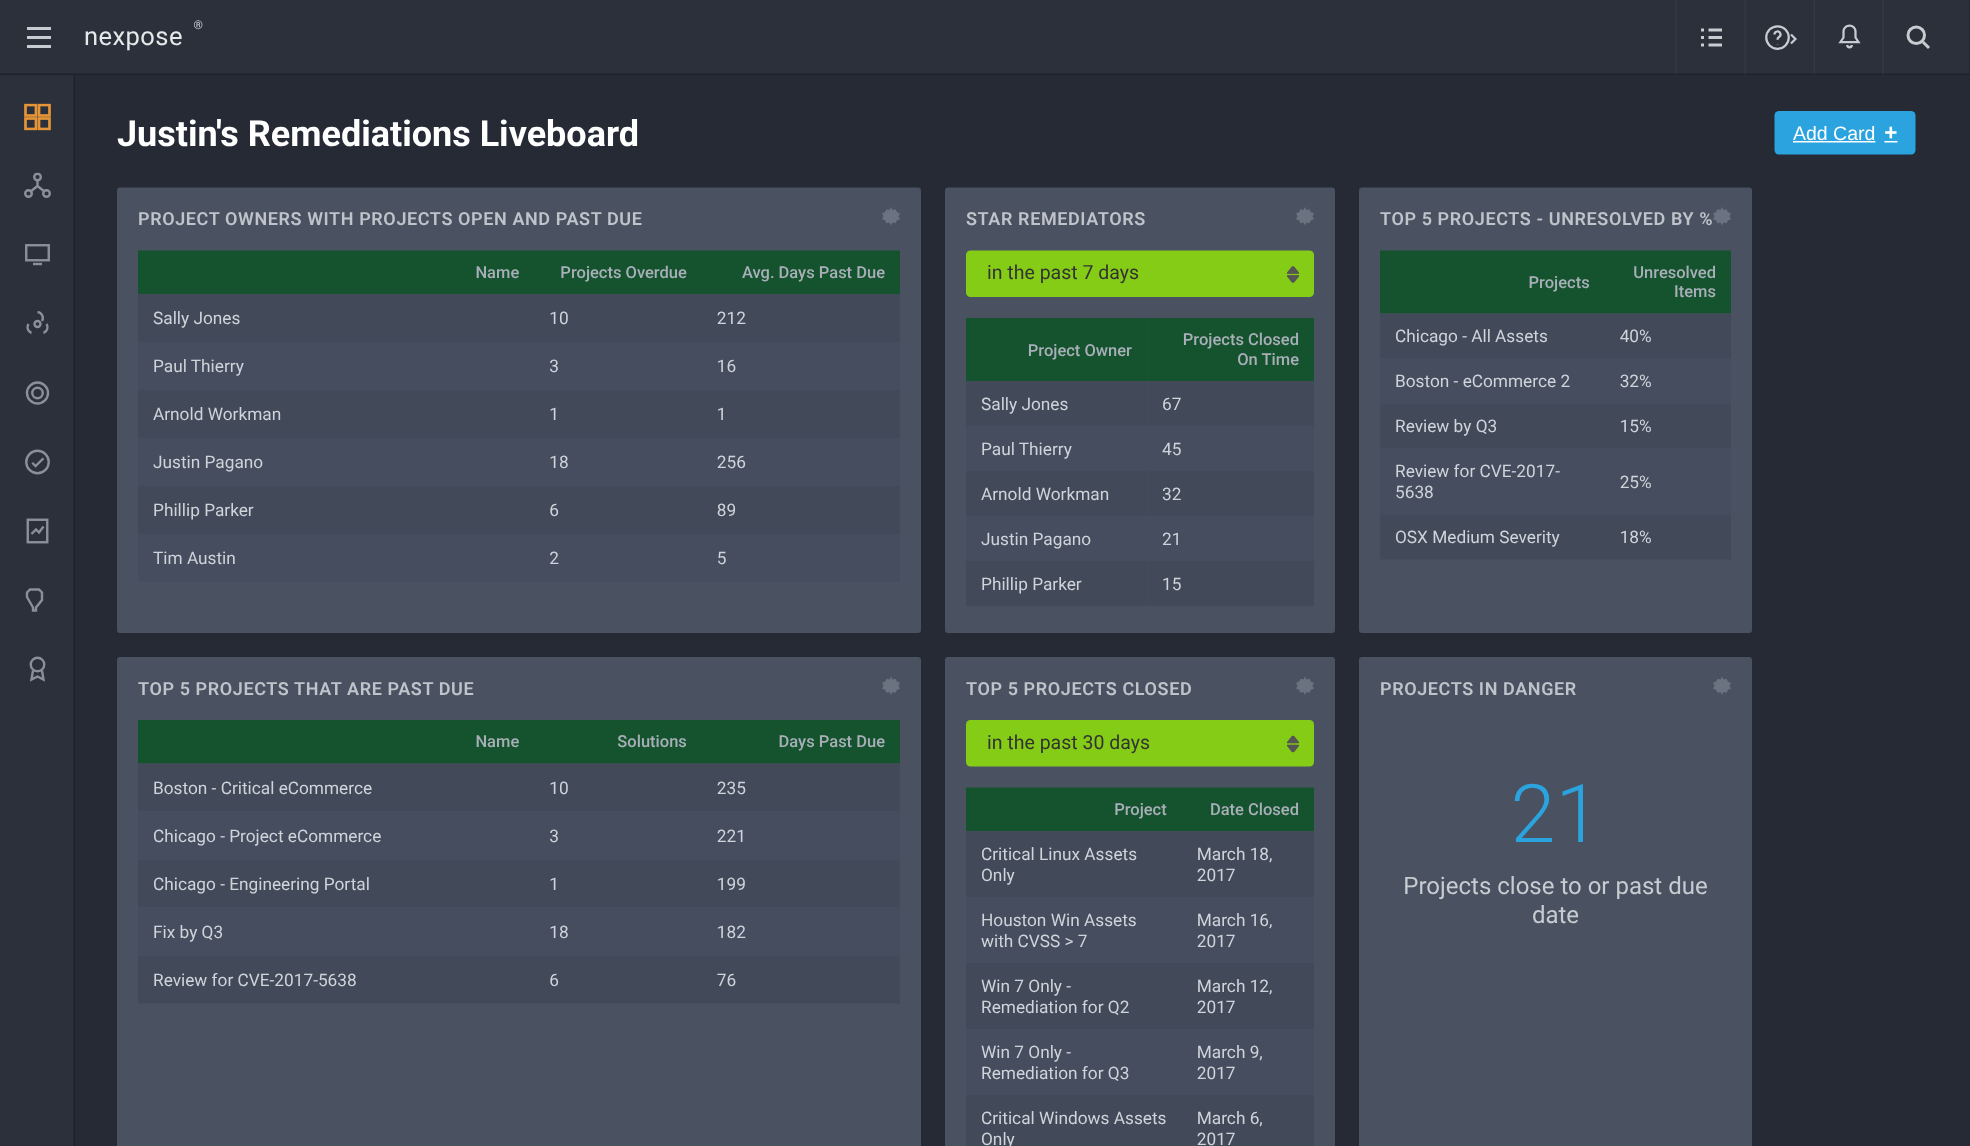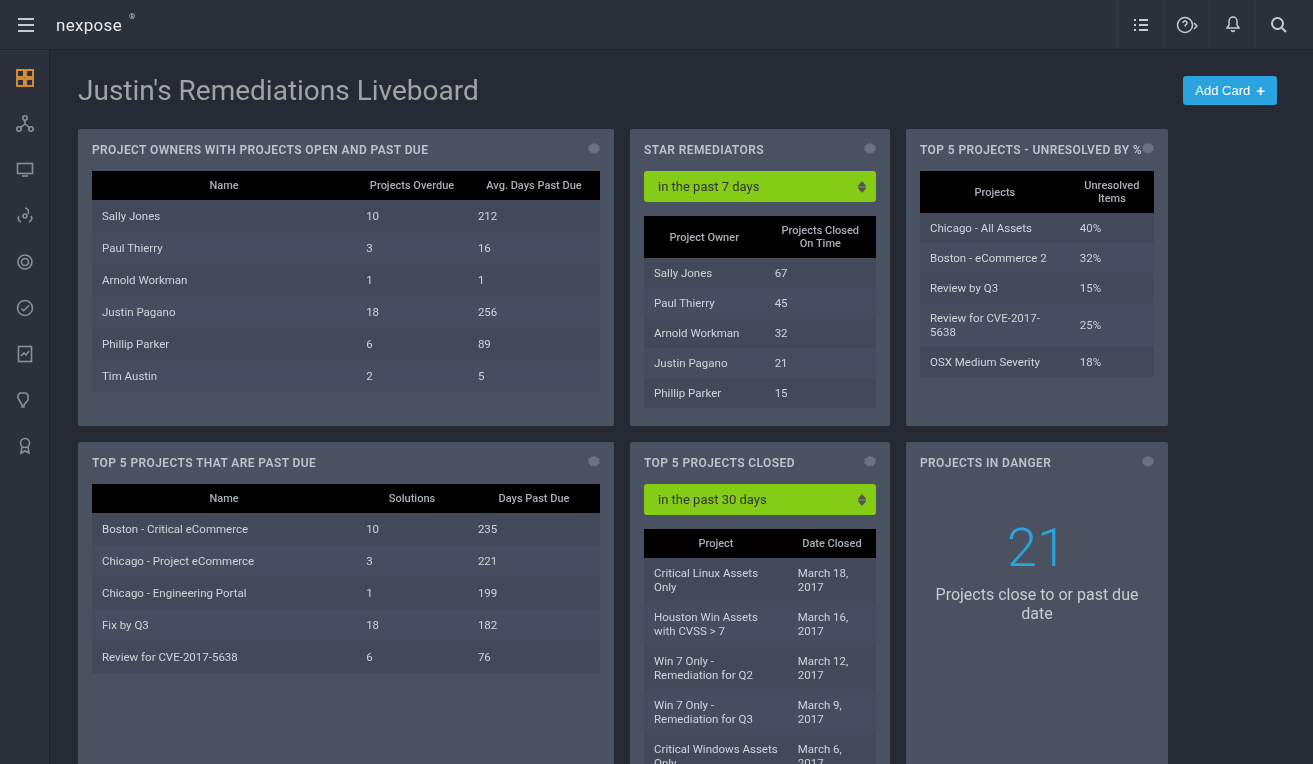--- a/index.html
+++ b/index.html
@@ -57,25 +57,25 @@
 .nav-icon {
   width:24px;height:24px;display:flex;align-items:center;justify-content:center;cursor:pointer;
   stroke:#8a9099;fill:none;
 }
 .nav-icon.active { stroke:#e59538; }
 
 .main {
   flex:1;padding: 24px 36px 0 28px; overflow:auto;
 }
 .page-head { display:flex;align-items:center;margin-bottom:22px; }
-.page-title { color:#a3a3a3;font-size:28px;font-weight:400; }
+.page-title { color:#ffffff;font-size:24px;font-weight:700; }
 .add-card {
   margin-left:auto;background:#2aa3df;color:#fff;border:none;
   padding:7px 12px;border-radius:3px;font-size:13px;cursor:pointer;
-  display:flex;align-items:center;gap:6px;
+  display:flex;align-items:center;gap:6px;text-decoration:underline;
 }
 .add-card .plus { font-weight:700;font-size:15px;line-height:1; }
 
 .grid {
   display:grid;
   grid-template-columns: 536px 260px 262px;
   gap:16px;
 }
 .card {
   background:#4a5262;border-radius:2px;padding:14px 14px 18px;
@@ -100,21 +100,21 @@
     linear-gradient(#666,#666) 2px 0/6px 2px no-repeat,
     linear-gradient(#666,#666) 2px 4px/6px 2px no-repeat,
     linear-gradient(#666,#666) 2px 8px/6px 2px no-repeat;
   opacity:0;
 }
 .select .arrows { position:absolute;right:10px;top:50%;transform:translateY(-50%);display:flex;flex-direction:column;gap:1px; }
 .select .arrows svg { width:8px;height:5px;stroke:#555;fill:#555; }
 
 table { width:100%;border-collapse:collapse;font-size:11.5px; }
 thead th {
-  background:#000000;color:#a9afb8;text-align:center;font-weight:500;
+  background:#14532d;color:#a9afb8;text-align:right;font-weight:500;
   padding:8px 10px;font-size:11px;
 }
 tbody td {
   background:#424a5a;color:#cfd4da;padding:9px 10px;
 }
 tbody tr:nth-child(even) td { background:#454d5e; }
 .tight tbody td { padding:8px 10px; }
 
 .big-num {
   color:#2aa3df;font-size:54px;font-weight:300;text-align:center;

